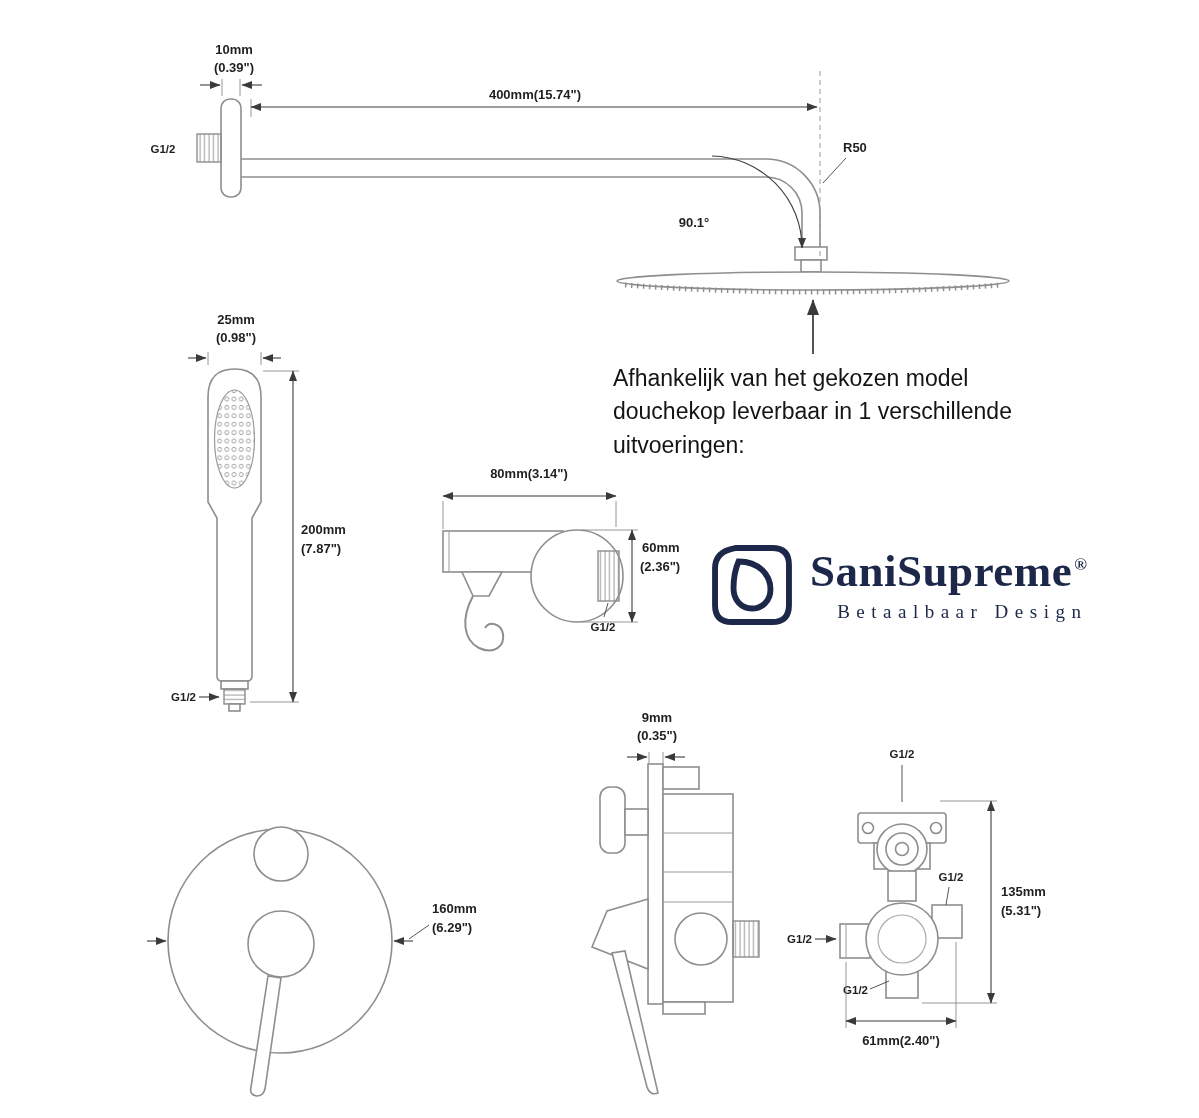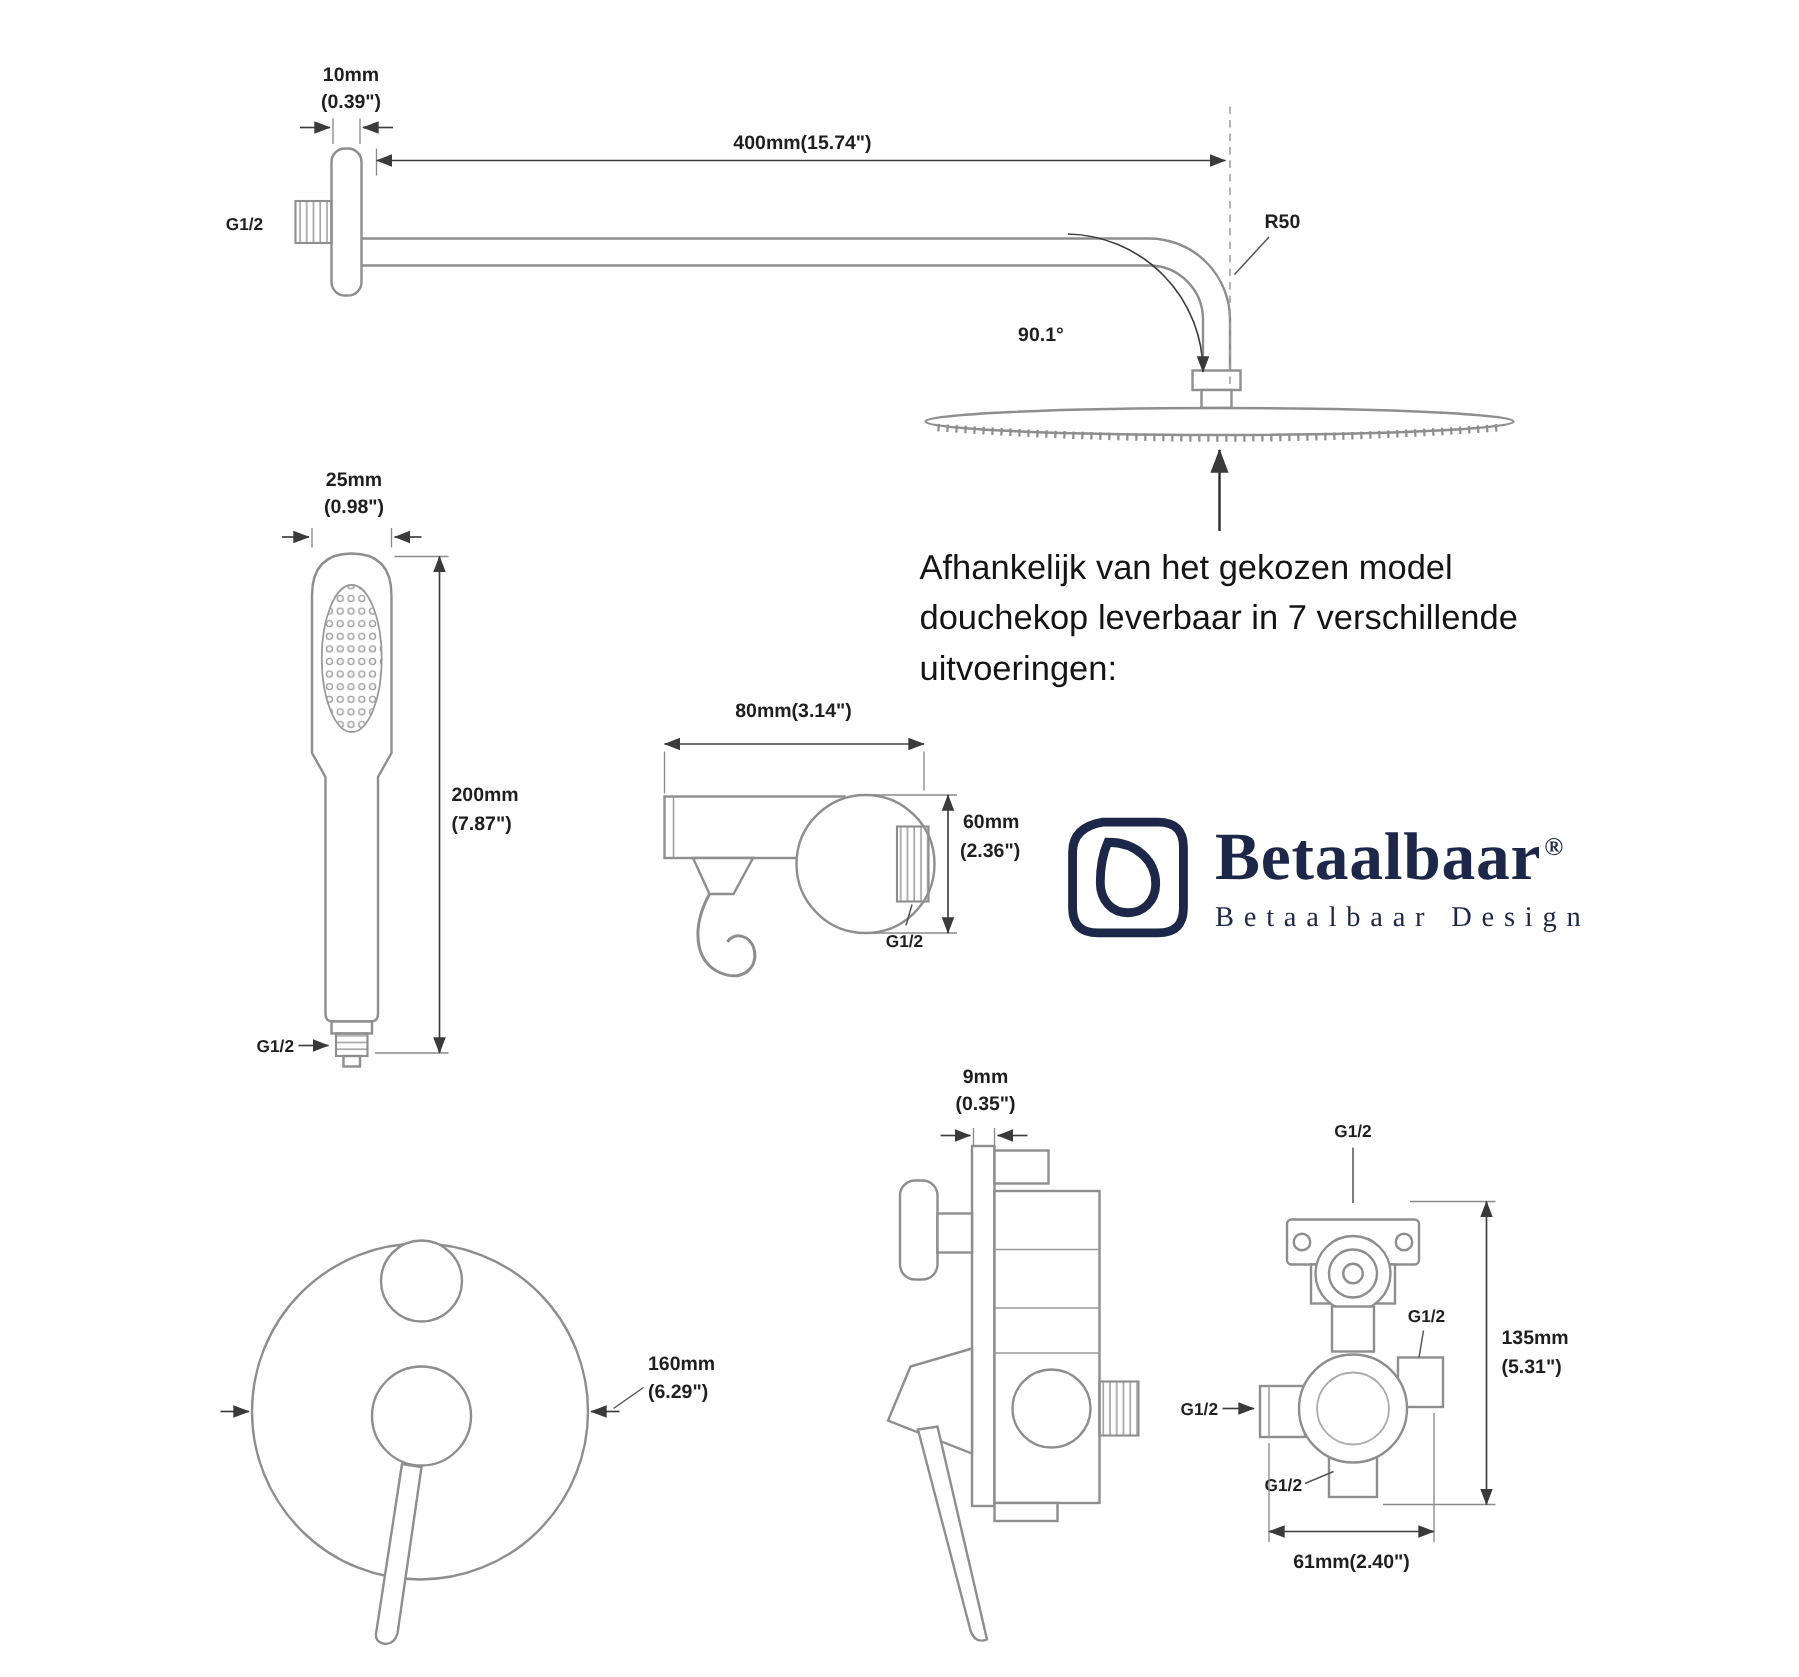--- a/index.html
+++ b/index.html
@@ -208,24 +208,24 @@
     <text class="lbl" x="1001" y="896" text-anchor="start">135mm</text>
     <text class="lbl" x="1001" y="915" text-anchor="start">(5.31")</text>
 
     <line class="ext" x1="846" y1="962" x2="846" y2="1028"></line>
     <line class="ext" x1="956" y1="942" x2="956" y2="1028"></line>
     <line class="dim" x1="846" y1="1021" x2="956" y2="1021" marker-start="url(#arr)" marker-end="url(#arr)"></line>
     <text class="lbl" x="901" y="1045" text-anchor="middle">61mm(2.40")</text>
   </g>
 </svg>
 
-<div class="note">Afhankelijk van het gekozen model douchekop leverbaar in 7 verschillende uitvoeringen:</div>
+<div class="note">Afhankelijk van het gekozen model douchekop leverbaar in 1 verschillende uitvoeringen:</div>
 
 <div class="logo">
   <svg width="84" height="84" viewBox="0 0 100 100">
     <path d="M30,6 H74 Q94,6 94,26 V74 Q94,94 74,94 H26 Q6,94 6,74 V30 Q6,10 30,6 Z" fill="none" stroke="#1c2749" stroke-width="7"></path>
     <path d="M34,22 C58,22 72,38 72,55 C72,70 61,78 50,78 C37,78 28,68 28,54 C28,41 30,31 34,22 Z" fill="none" stroke="#1c2749" stroke-width="7"></path>
   </svg>
   <div class="logo-textcol">
-    <div class="logo-name"><span>Betaalbaar</span><span class="reg">®</span></div>
+    <div class="logo-name"><span>SaniSupreme</span><span class="reg">®</span></div>
     <div class="logo-tagline">Betaalbaar Design</div>
   </div>
 </div>
 
 </body></html>

